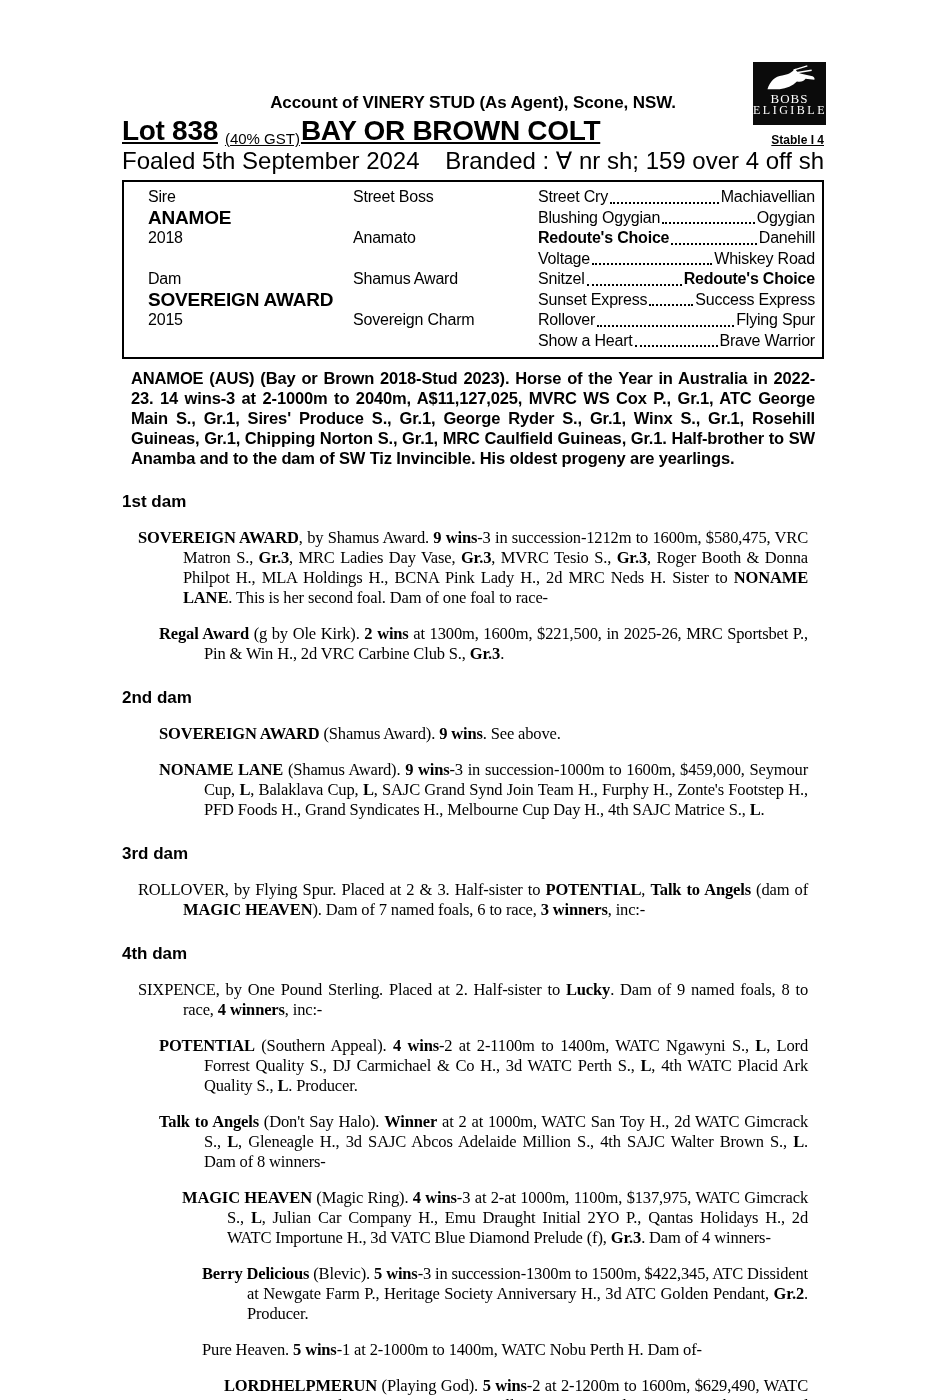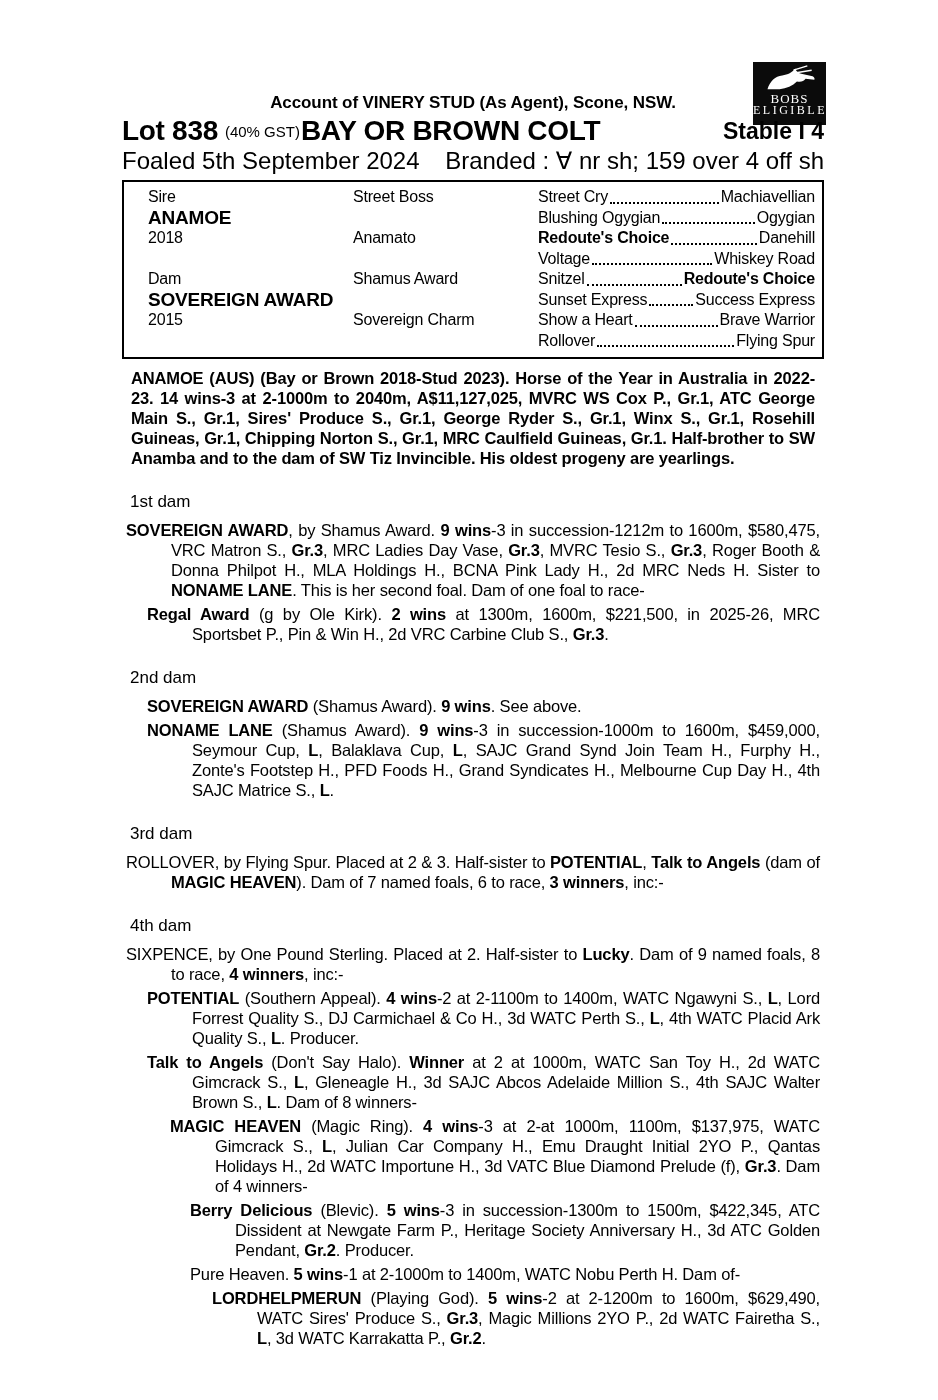--- a/index.html
+++ b/index.html
@@ -22,25 +22,25 @@
   }
   .bobs-sub {
     font-family:"Liberation Serif", "DejaVu Serif", serif;
     font-size:12px; line-height:9px; letter-spacing:2.5px;
   }
 
   .content { position:absolute; left:122px; top:93px; width:702px; }
 
   .account { text-align:center; font-weight:bold; font-size:17px; line-height:19px; letter-spacing:-0.1px; }
 
-  .lotline { display:flex; align-items:center; margin-top:3px; white-space:nowrap; }
+  .lotline { display:flex; align-items:flex-end; margin-top:3px; white-space:nowrap;text-decoration:underline; }
   .lot-number { font-size:28px; font-weight:bold; letter-spacing:-0.3px; }
   .gst { font-size:15px; margin:0 1px 0 7px; }
   .horse-title { font-size:28px; font-weight:bold; letter-spacing:-0.3px; }
-  .stable { margin-left:auto; font-size:23px; font-weight:bold; }
+  .stable { margin-left:auto; font-size:12px; font-weight:bold; }
 
   .foaledline { display:flex; justify-content:space-between; font-size:24px; line-height:22px; margin-top:3px; }
 
   
   .ped-table { border:2px solid #000; display:flex; margin-top:8px; padding:5px 0 6px; }
   .ped-col1 { width:205px; padding-left:24px; }
   .ped-col2 { width:185px; }
   .ped-col3 { flex:1; padding-right:7px; }
   .ped-row { height:20.5px; line-height:20.5px; font-size:16px; white-space:nowrap; letter-spacing:-0.2px; }
   .ped-name { font-size:19px; font-weight:bold; letter-spacing:-0.2px; }
@@ -49,22 +49,22 @@
   .b { font-weight:bold; }
 
   
   .sire-note {
     font-weight:bold; text-align:justify; font-size:16.5px; line-height:20px;
     margin:9px 9px 0; letter-spacing:-0.15px;
   }
 
   
   .section { margin-top:24px; }
-  .section h3 { font-size:17px; line-height:20px; margin:8px; font-weight:normal; }
-  .p { font-size:16.5px; line-height:20px; text-align:justify; margin:4px; letter-spacing:-0.15px; }
+  .section h3 { font-size:17px; line-height:20px; margin:0; font-weight:bold; }
+  .p { font-size:16.5px; line-height:20px; text-align:justify; margin:16px; letter-spacing:-0.15px;font-family:Liberation Serif, serif; }
   .p.i0 { padding-left:45px; text-indent:-45px; }
   .p.i1 { padding-left:66px; text-indent:-45px; }
   .p.i2 { padding-left:89px; text-indent:-45px; }
   .p.i3 { padding-left:109px; text-indent:-45px; }
   .p.i4 { padding-left:131px; text-indent:-45px; }
 </style>
 </head>
 <body>
 
 <div class="page">
@@ -140,28 +140,28 @@
             <span>Snitzel</span>
             <span class="dots"></span>
             <span class="b">Redoute's Choice</span>
           </div>
           <div class="ped-row ped-pair">
             <span>Sunset Express</span>
             <span class="dots"></span>
             <span>Success Express</span>
           </div>
           <div class="ped-row ped-pair">
+            <span>Rollover</span>
+            <span class="dots"></span>
+            <span>Flying Spur</span>
+          </div>
+          <div class="ped-row ped-pair">
             <span>Show a Heart</span>
             <span class="dots"></span>
             <span>Brave Warrior</span>
-          </div>
-          <div class="ped-row ped-pair">
-            <span>Rollover</span>
-            <span class="dots"></span>
-            <span>Flying Spur</span>
           </div>
         </div>
     </div>
 
     <p class="sire-note"><span class="b">ANAMOE (AUS) (Bay or Brown 2018-Stud 2023). Horse of the Year in Australia in 2022-23. 14 wins-3 at 2-1000m to 2040m, A$11,127,025, MVRC WS Cox P., Gr.1, ATC George Main S., Gr.1, Sires' Produce S., Gr.1, George Ryder S., Gr.1, Winx S., Gr.1, Rosehill Guineas, Gr.1, Chipping Norton S., Gr.1, MRC Caulfield Guineas, Gr.1. Half-brother to SW Anamba and to the dam of SW Tiz Invincible. His oldest progeny are yearlings.</span></p>
 
     <div id="sections">
         <section class="section">
           <h3>1st dam</h3>
           <p class="p i0"><span class="b">SOVEREIGN AWARD</span><span>, by Shamus Award. </span><span class="b">9 wins</span><span>-3 in succession-1212m to 1600m, $580,475, VRC Matron S., </span><span class="b">Gr.3</span><span>, MRC Ladies Day Vase, </span><span class="b">Gr.3</span><span>, MVRC Tesio S., </span><span class="b">Gr.3</span><span>, Roger Booth &amp; Donna Philpot H., MLA Holdings H., BCNA Pink Lady H., 2d MRC Neds H. Sister to </span><span class="b">NONAME LANE</span><span>. This is her second foal. Dam of one foal to race-</span></p>

